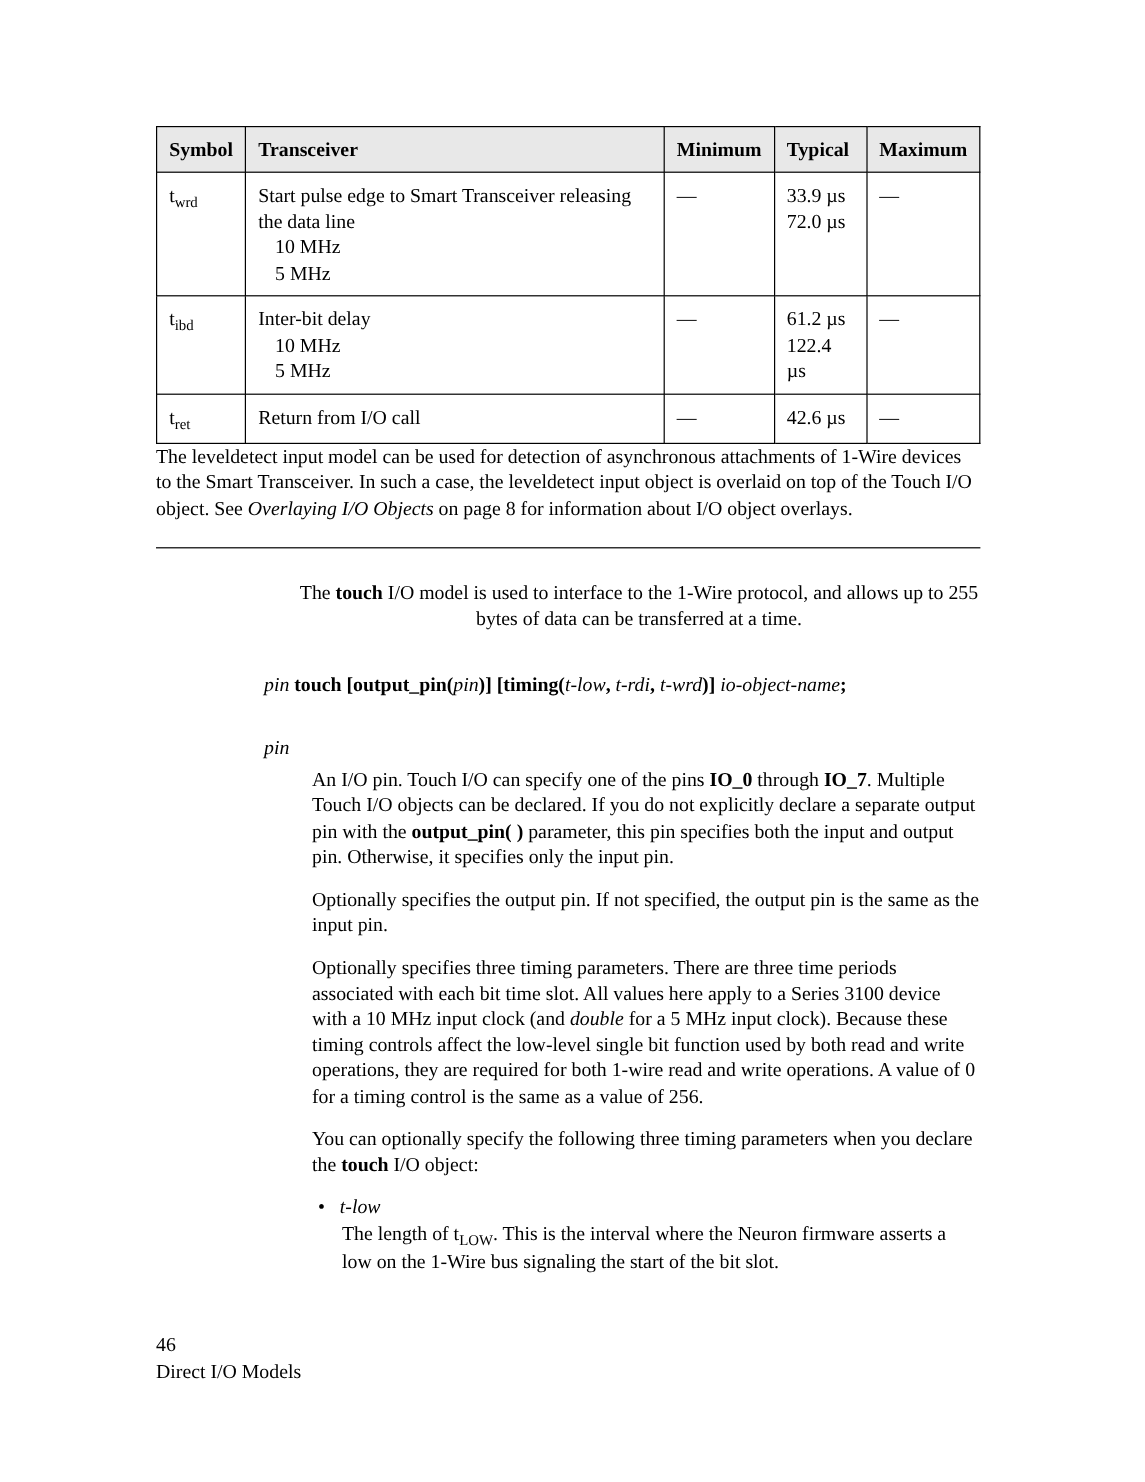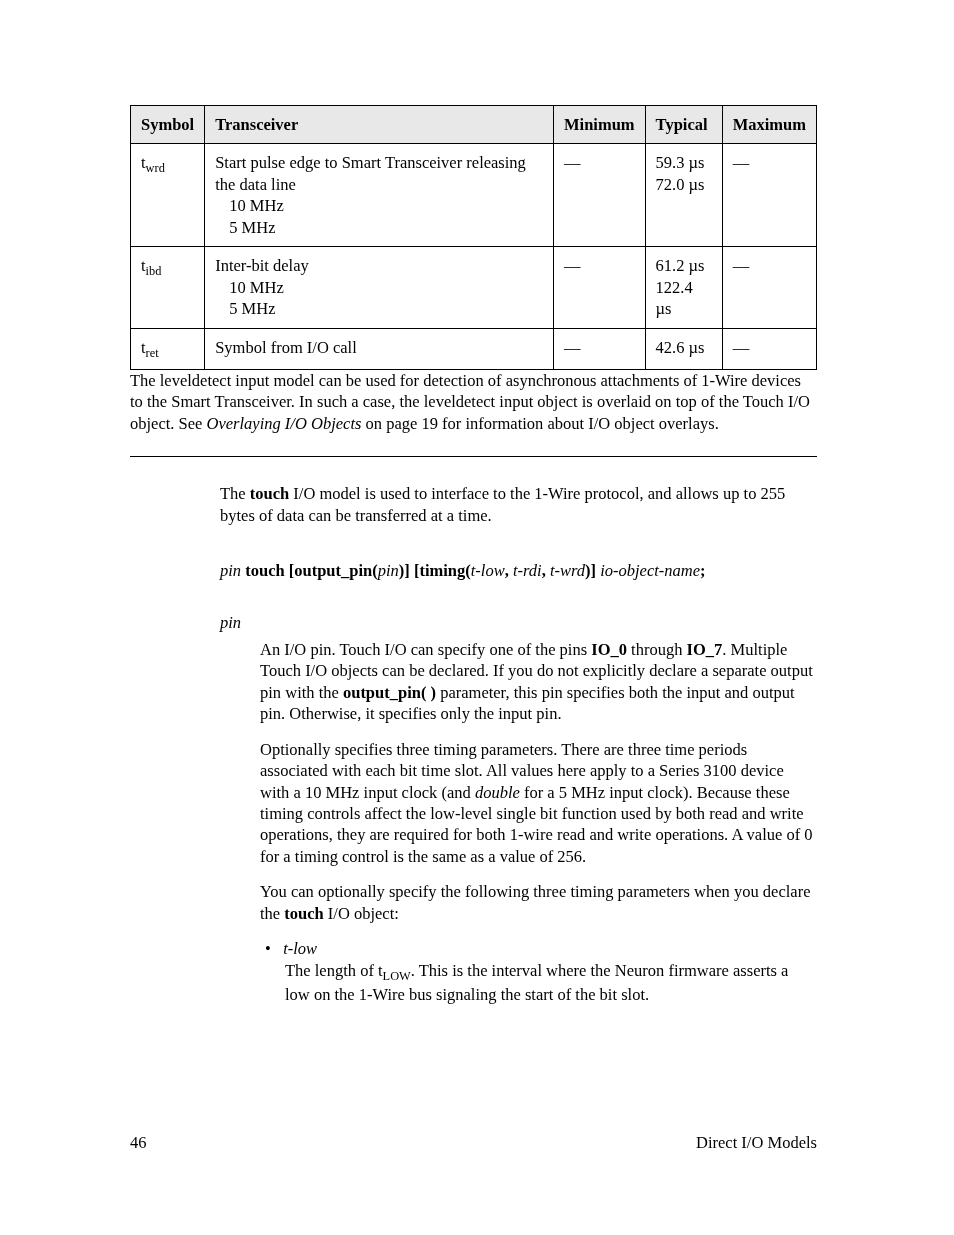--- a/index.html
+++ b/index.html
@@ -37,21 +37,22 @@
   .indent-block {
     margin: 14px 0 0 90px;
   }
   .hr {
     border: none;
     border-top: 1px solid #000;
     margin: 22px 0 26px 0;
   }
   .para { margin: 0 0 14px 0; }
   .section-indent {
-    margin-left: 90px;
+    margin-left: 118px;
+    text-align: center;
   }
   .syntax-line {
     margin: 34px 0 30px 90px;
   }
   .param-dt {
     margin: 10px 0 6px 90px;
     font-weight: normal;
   }
   .param-dd {
     margin: 0 0 14px 130px;
@@ -65,20 +66,21 @@
     margin: 0 0 0 155px;
   }
   .footer {
     position: absolute;
     bottom: 82px;
     left: 130px;
     right: 130px;
     display: flex;
     justify-content: space-between;
     font-size: 16.5px;
+    flex-direction: column;
   }
   em, .i { font-style: italic; }
   b, .b { font-weight: bold; }
   .bi { font-weight: normal; font-style: italic; }
 </style>
 </head>
 <body>
 
 <div class="page">
 
@@ -96,21 +98,21 @@
       <tr>
         <td><span>t</span><span class="sub">wrd</span></td>
         <td>
           <span class="subline">Start pulse edge to Smart Transceiver releasing the data line</span>
           <span class="subline" style="padding-left:14px">10 MHz</span>
           <span class="subline" style="padding-left:14px">5 MHz</span>
         </td>
         <td>—</td>
         <td>
           <span class="subline"></span>
-          <span class="subline">59.3 µs</span>
+          <span class="subline">33.9 µs</span>
           <span class="subline">72.0 µs</span>
         </td>
         <td>—</td>
       </tr>
       <tr>
         <td><span>t</span><span class="sub">ibd</span></td>
         <td>
           <span class="subline">Inter-bit delay</span>
           <span class="subline" style="padding-left:14px">10 MHz</span>
           <span class="subline" style="padding-left:14px">5 MHz</span>
@@ -119,52 +121,53 @@
         <td>
           <span class="subline"></span>
           <span class="subline">61.2 µs</span>
           <span class="subline">122.4 µs</span>
         </td>
         <td>—</td>
       </tr>
       <tr>
         <td><span>t</span><span class="sub">ret</span></td>
         <td>
-          <span class="subline">Symbol from I/O call</span>
+          <span class="subline">Return from I/O call</span>
         </td>
         <td>—</td>
         <td>
           <span class="subline">42.6 µs</span>
         </td>
         <td>—</td>
       </tr>
     </tbody>
   </table>
 
   <p class="para indent-block">
-    <span>The leveldetect input model can be used for detection of asynchronous attachments of 1-Wire devices to the Smart Transceiver.  In such a case, the leveldetect input object is overlaid on top of the Touch I/O object.  See </span><em>Overlaying I/O Objects</em><span> on page 19 for information about I/O object overlays.</span>
+    <span>The leveldetect input model can be used for detection of asynchronous attachments of 1-Wire devices to the Smart Transceiver.  In such a case, the leveldetect input object is overlaid on top of the Touch I/O object.  See </span><em>Overlaying I/O Objects</em><span> on page 8 for information about I/O object overlays.</span>
   </p>
 
   <hr class="hr">
 
   <p class="para section-indent">
     <span>The </span><b>touch</b><span> I/O model is used to interface to the 1-Wire protocol, and allows up to 255 bytes of data can be transferred at a time.</span>
   </p>
 
   <p class="syntax-line">
     <span class="bi">pin</span><b> touch [output_pin(</b><span class="bi">pin</span><b>)] [timing(</b><span class="bi">t-low</span><b>, </b><span class="bi">t-rdi</span><b>, </b><span class="bi">t-wrd</span><b>)] </b><em>io-object-name</em><b>;</b>
   </p>
 
   <div class="param-dt">
     <span class="bi">pin</span>
   </div>
   <p class="param-dd">
     <span>An I/O pin.  Touch I/O can specify one of the pins </span><b>IO_0</b><span> through </span><b>IO_7</b><span>.  Multiple Touch I/O objects can be declared.  If you do not explicitly declare a separate output pin with the </span><b>output_pin( )</b><span> parameter, this pin specifies both the input and output pin.  Otherwise, it specifies only the input pin.</span>
   </p>
 
+  <p class="param-dd">Optionally specifies the output pin.  If not specified, the output pin is the same as the input pin.</p>
 
   <p class="param-dd">
     <span>Optionally specifies three timing parameters.  There are three time periods associated with each bit time slot.  All values here apply to a Series 3100 device with a 10 MHz input clock (and </span><em>double</em><span> for a 5 MHz input clock).  Because these timing controls affect the low-level single bit function used by both read and write operations, they are required for both 1-wire read and write operations.  A value of 0 for a timing control is the same as a value of 256.</span>
   </p>
   <p class="param-dd">
     <span>You can optionally specify the following three timing parameters when you declare the </span><b>touch</b><span> I/O object:</span>
   </p>
 
   <p class="bullet-item">
     •&nbsp;&nbsp;&nbsp;<em>t-low</em>

